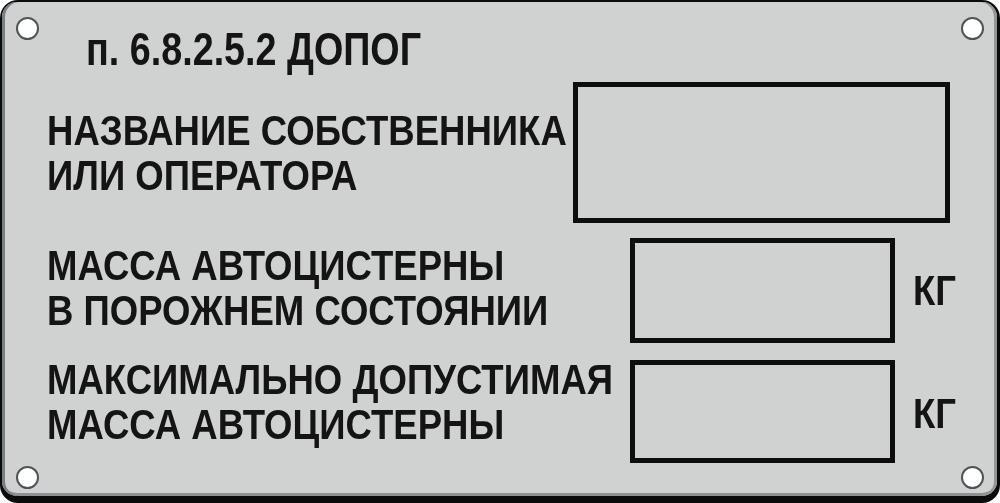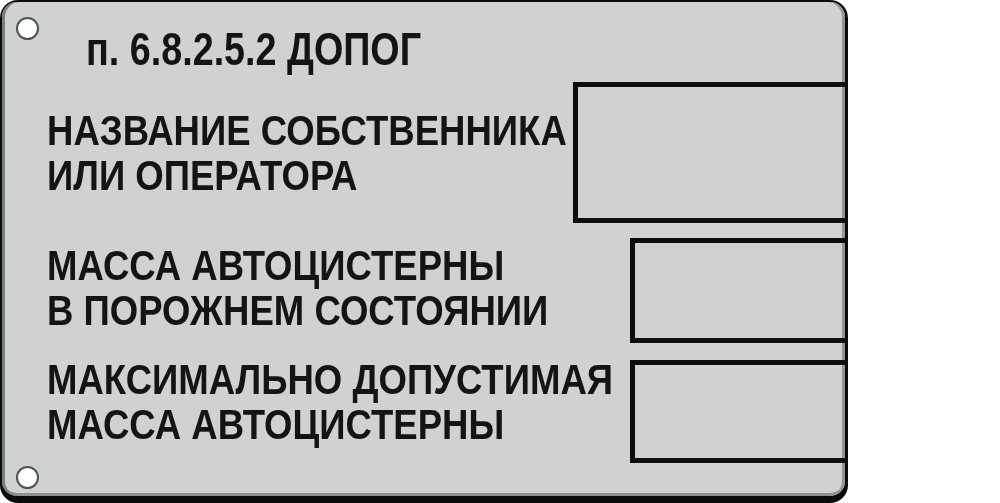--- a/index.html
+++ b/index.html
@@ -3,21 +3,21 @@
 <meta charset="utf-8">
 <style>
   html, body {
     margin: 0;
     padding: 0;
     background: #ffffff;
     font-family: "Liberation Sans", sans-serif;
   }
   .canvas {
     position: relative;
-    width: 848px;
+    width: 1000px;
     height: 503px;
     overflow: hidden;
   }
   
   .plate-frame {
     position: absolute;
     inset: 0;
     background: #0b0b0b;
     border-radius: 18px;
   }

